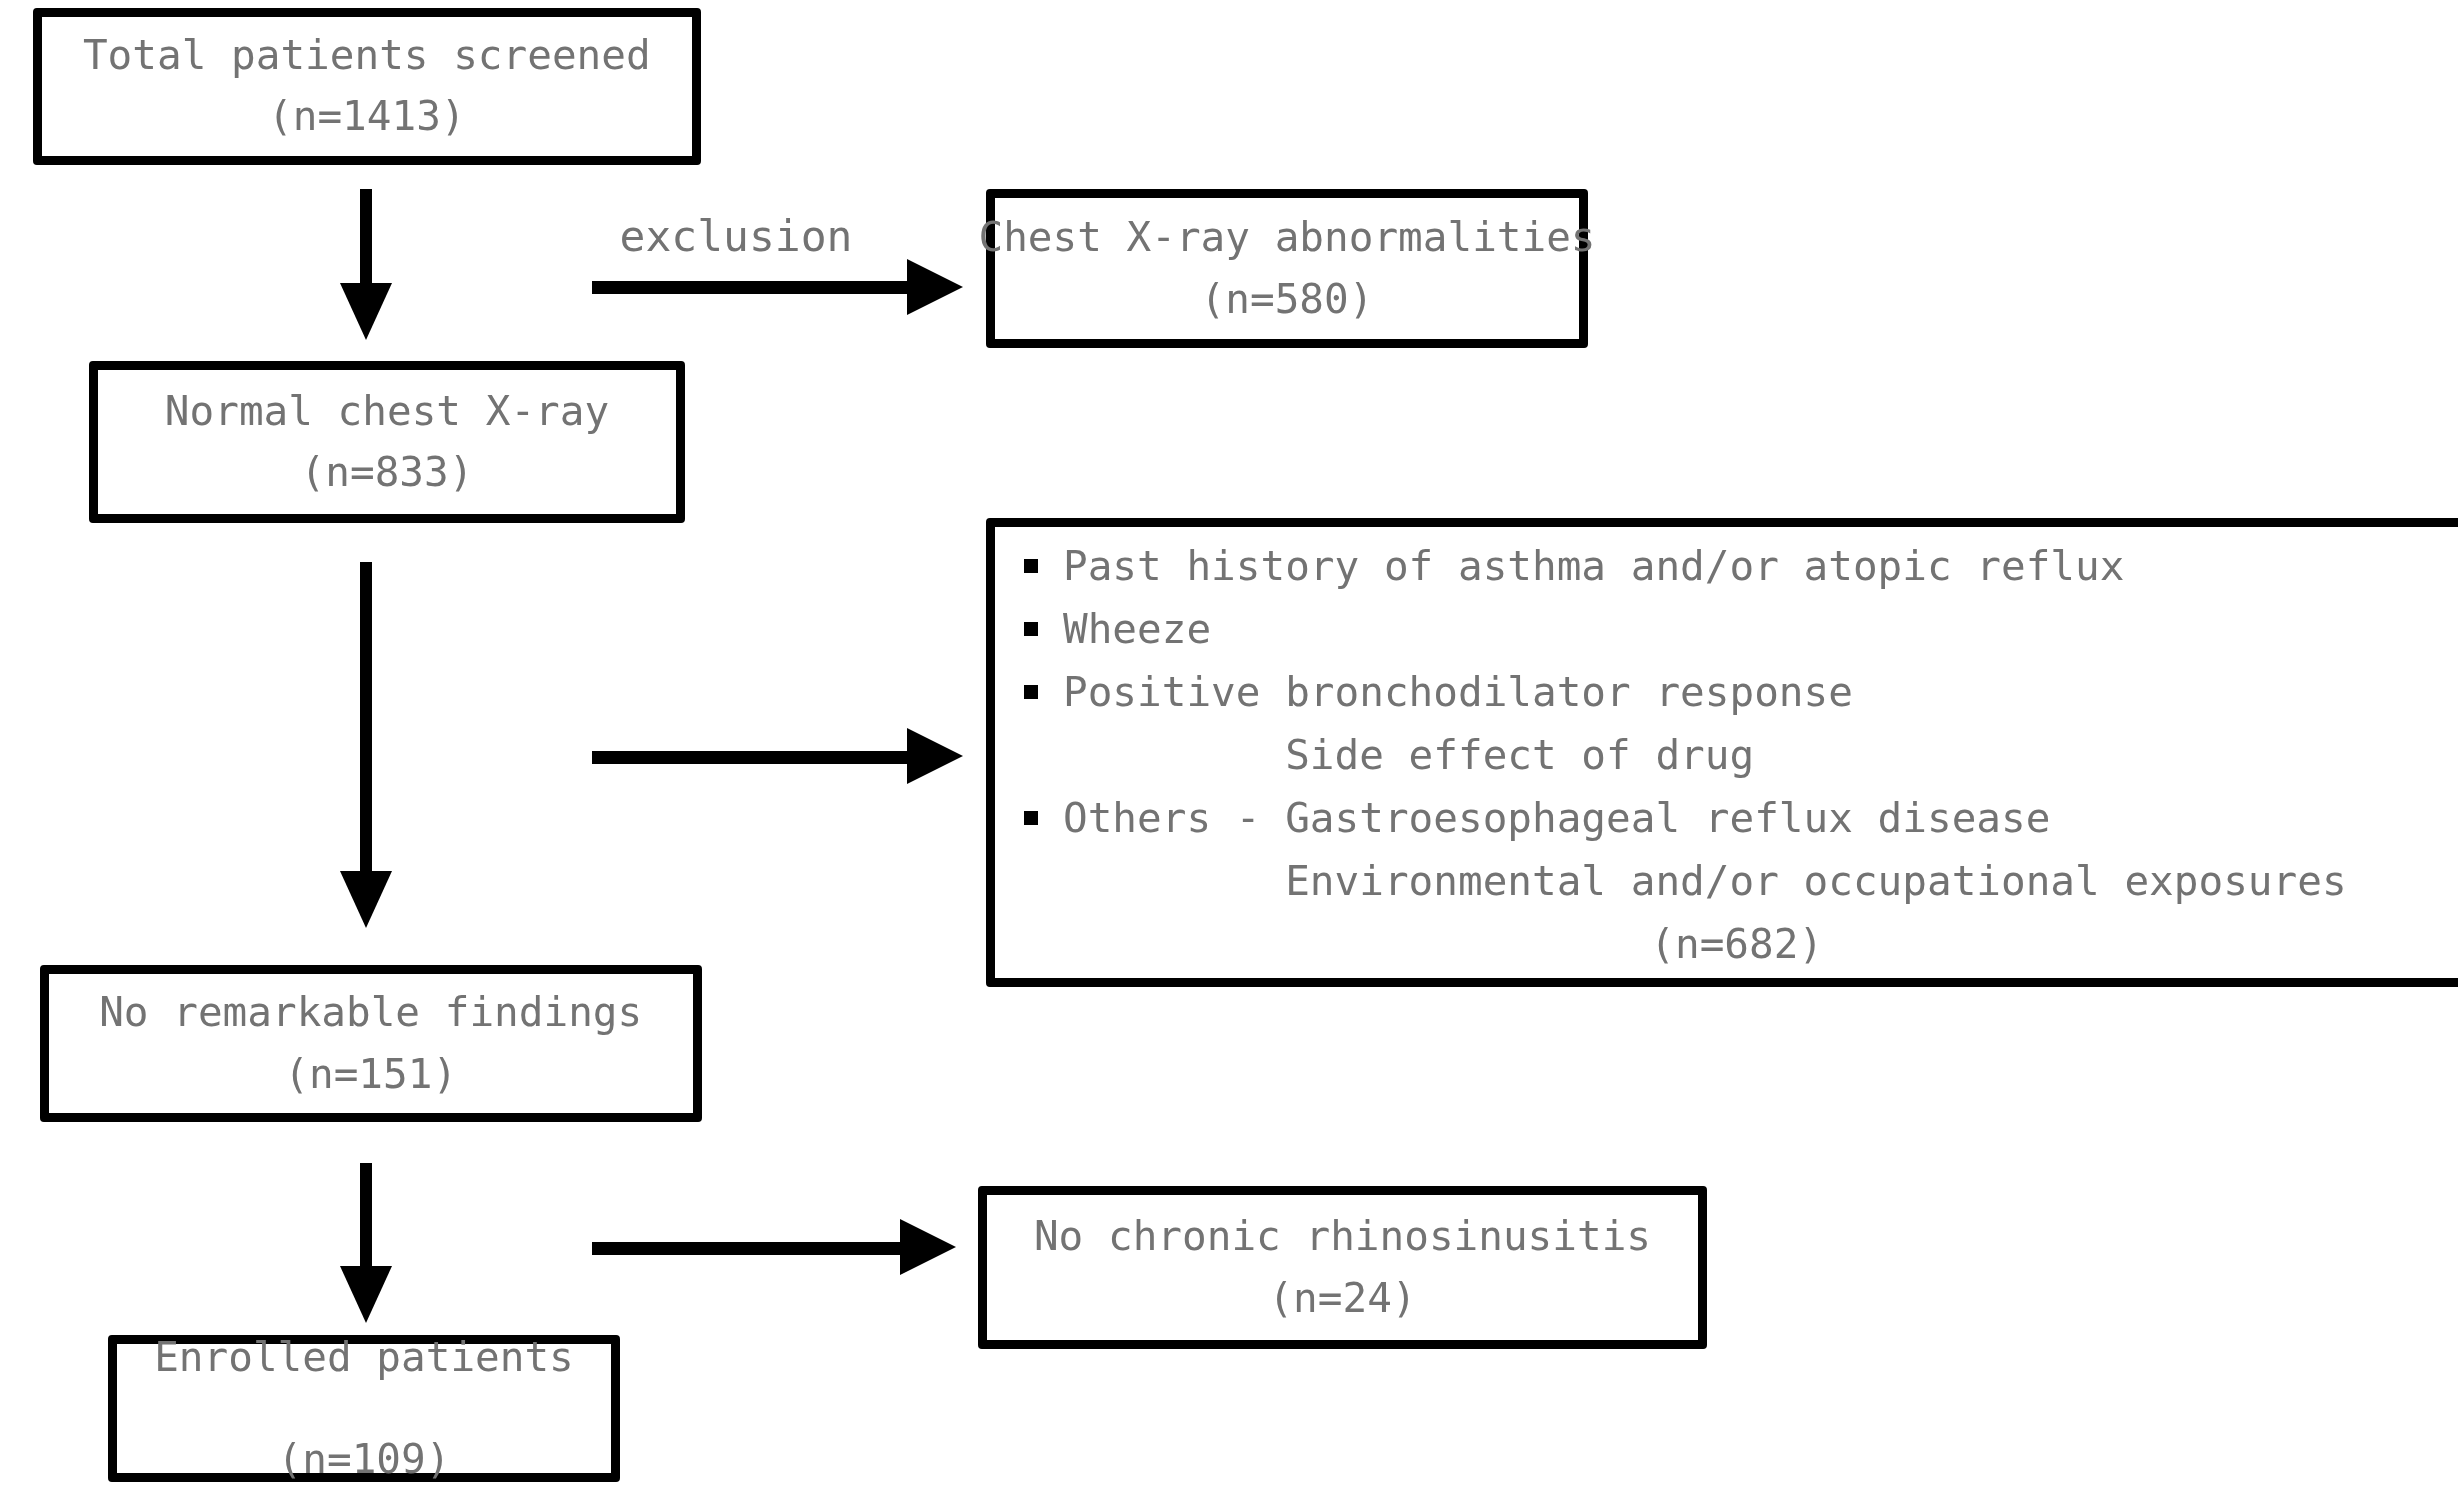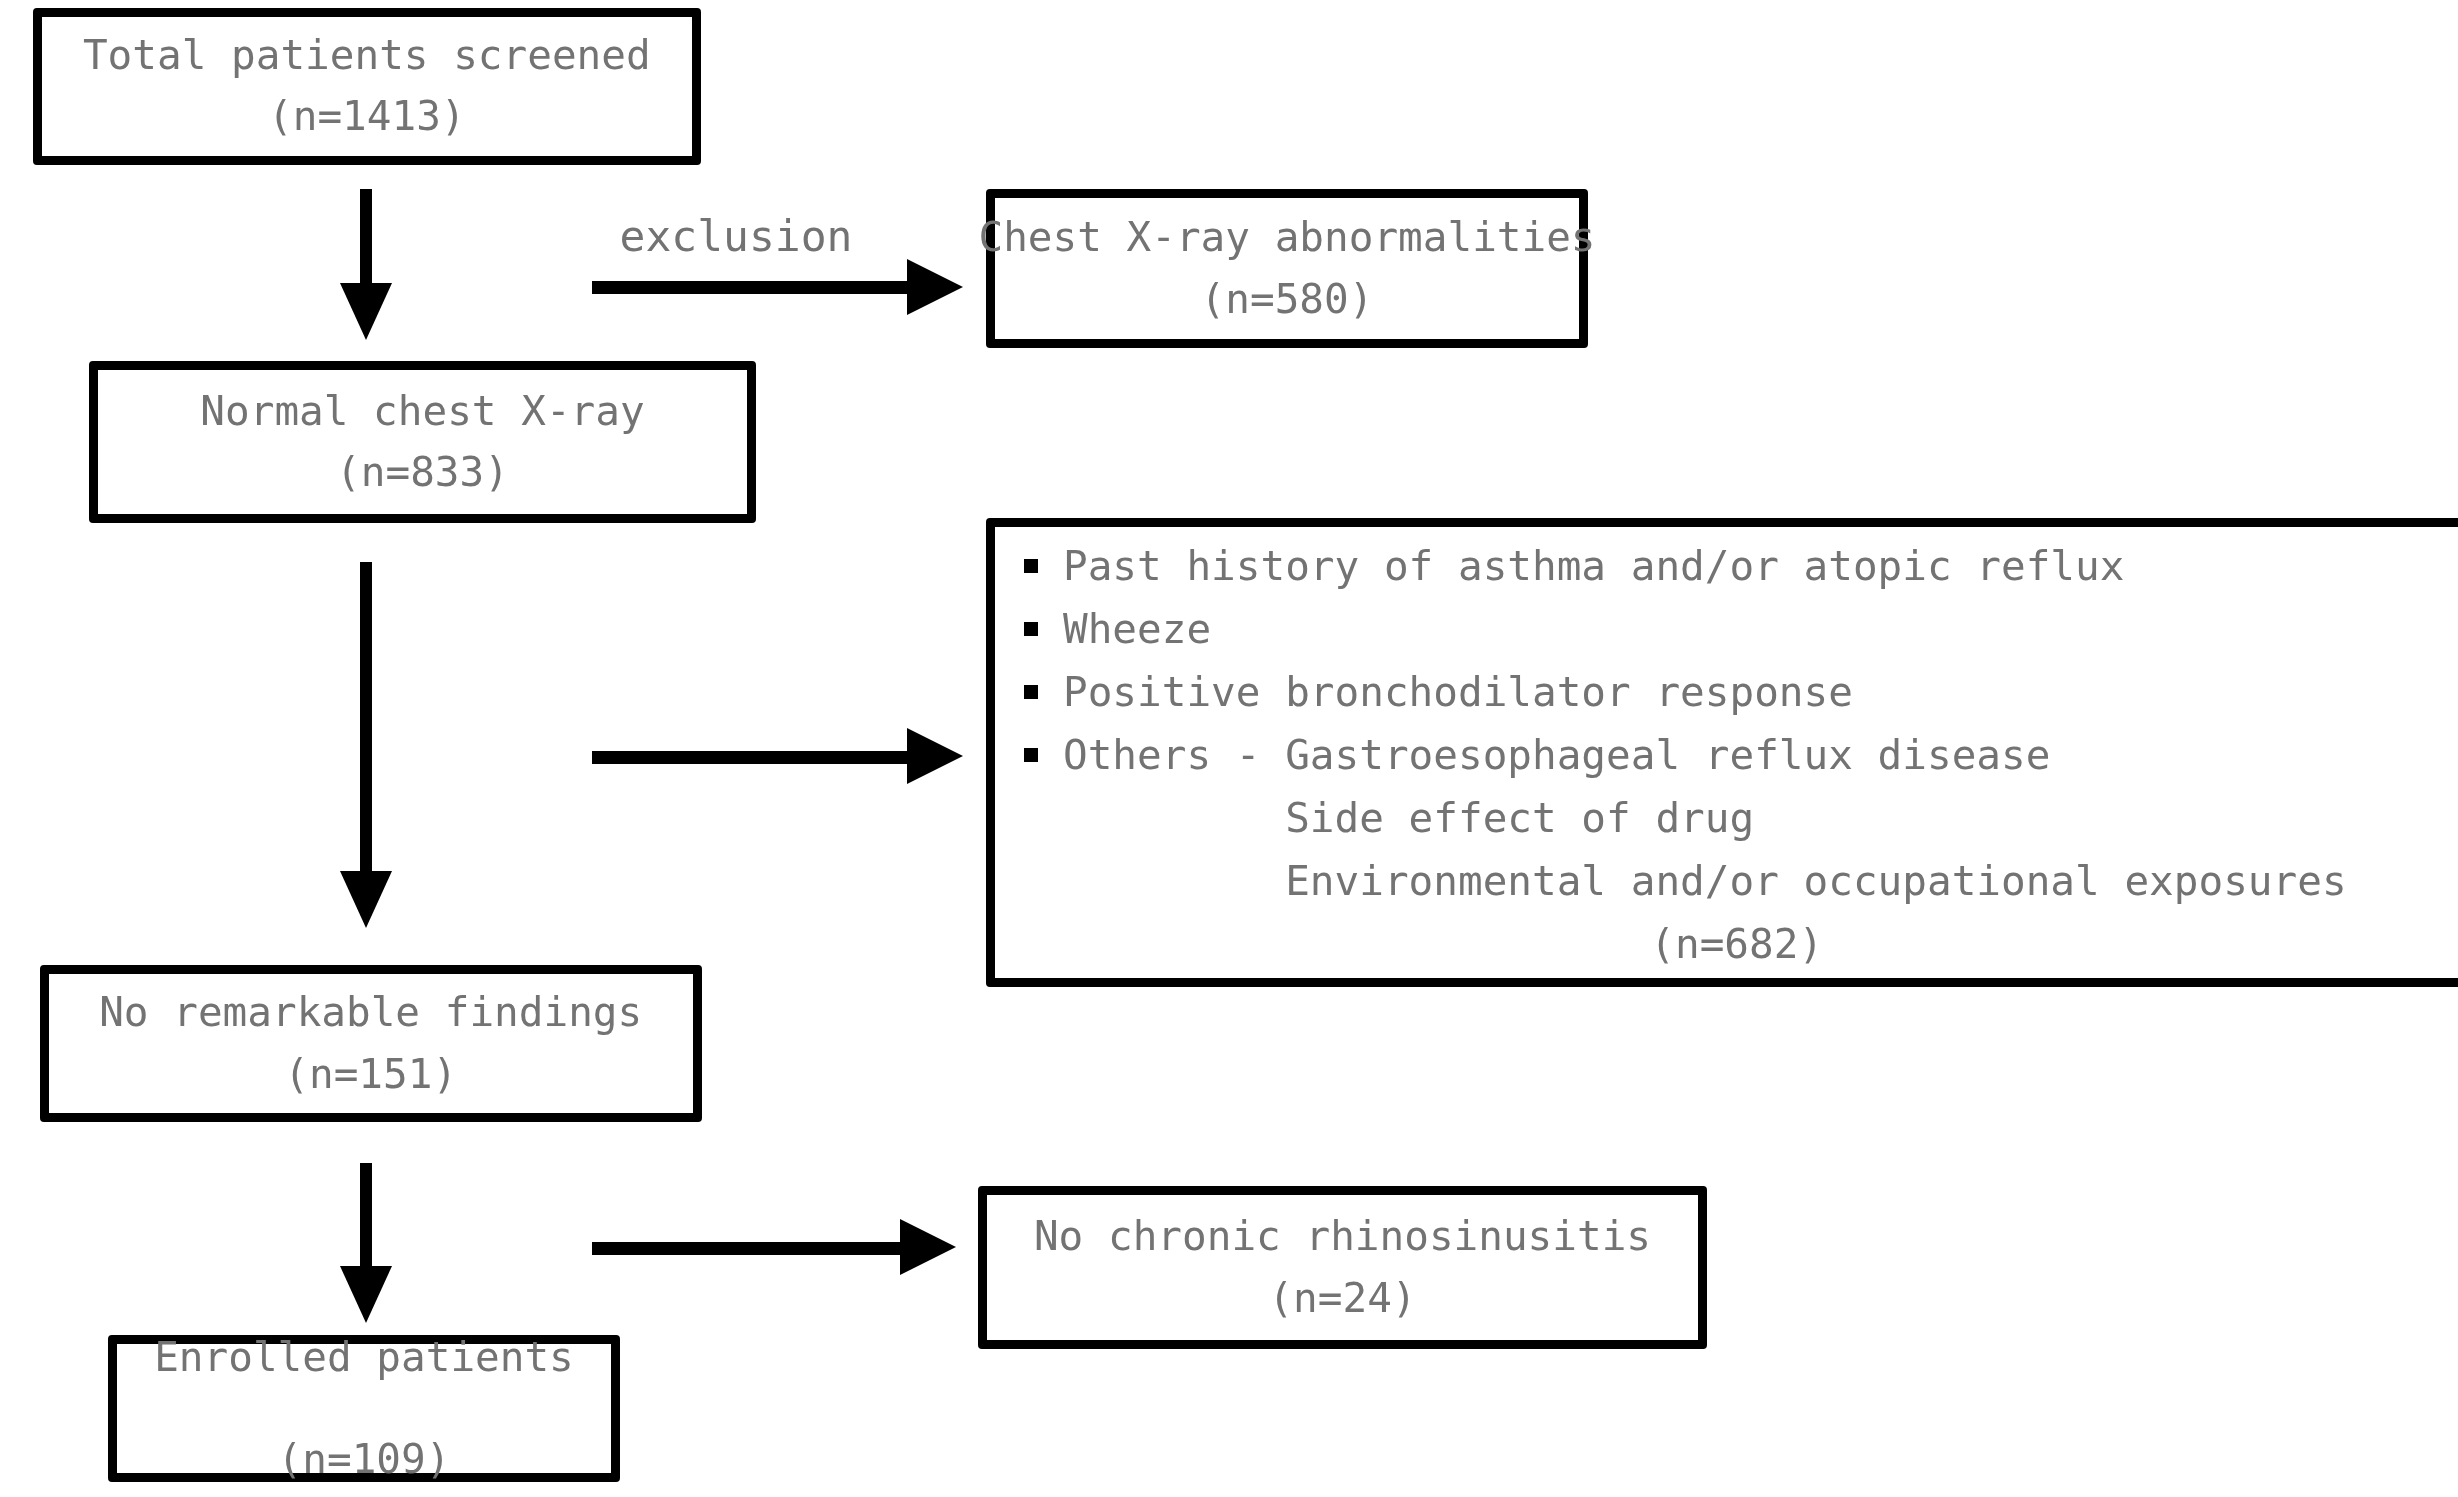--- a/index.html
+++ b/index.html
@@ -26,21 +26,21 @@
     text-align: center;
     font-size: 41px;
     line-height: 1.5;
     box-sizing: border-box;
   }
   .box span { display: block; white-space: nowrap; }
 
   
   #box-total        { left: 7.8px;    top: 7.8px;    width: 668px;  height: 157px; }
   #box-xrayabn      { left: 961px;  top: 189px;  width: 602px;  height: 159px; }
-  #box-normalxray   { left: 64px;   top: 361px;  width: 667px;  height: 162px; }
+  #box-normalxray   { left: 64px;   top: 361px;  width: 596px;  height: 162px; }
   #box-criteria     { left: 961px;  top: 518px;  width: 1492px; height: 469px;
                       align-items: stretch; justify-content: flex-start;
                       text-align: left; padding: 7.8px 19.6px 0 29px; }
   #box-noremark     { left: 14.7px;   top: 965px;  width: 662px;  height: 157px; }
   #box-rhino        { left: 953px;  top: 1186px; width: 729px;  height: 163px; }
   #box-enrolled     { left: 83px;   top: 1335px; width: 512px;  height: 147px; gap: 40px; }
 
   
   .crit-line {
     display: flex;
@@ -130,27 +130,27 @@
         <span>Past history of asthma and/or atopic reflux</span>
       </div>
       <div class="crit-line">
         <span class="bullet"></span>
         <span>Wheeze</span>
       </div>
       <div class="crit-line">
         <span class="bullet"></span>
         <span>Positive bronchodilator response</span>
       </div>
+      <div class="crit-line indented">
+
+        <span>Side effect of drug</span>
+      </div>
       <div class="crit-line">
         <span class="bullet"></span>
         <span>Others - Gastroesophageal reflux disease</span>
-      </div>
-      <div class="crit-line indented">
-
-        <span>Side effect of drug</span>
       </div>
       <div class="crit-line indented">
 
         <span>Environmental and/or occupational exposures</span>
       </div>
       <div class="crit-line centered">
 
         <span>(n=682)</span>
       </div>
     </div>

